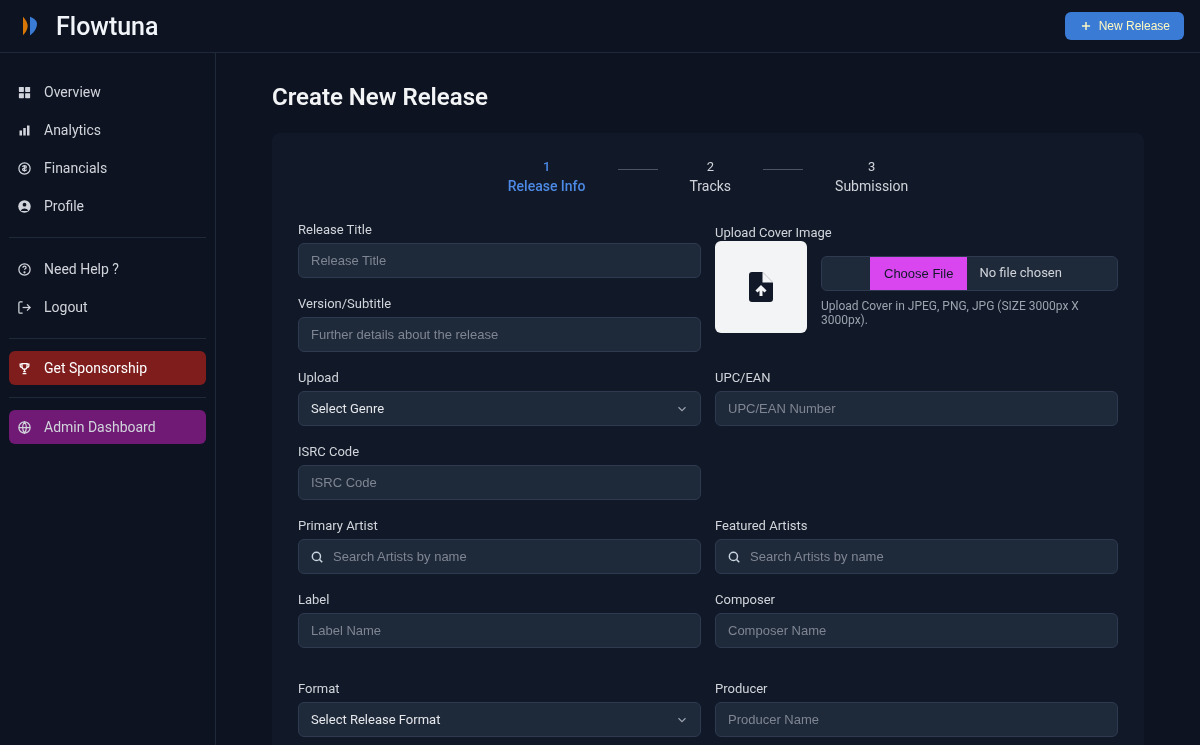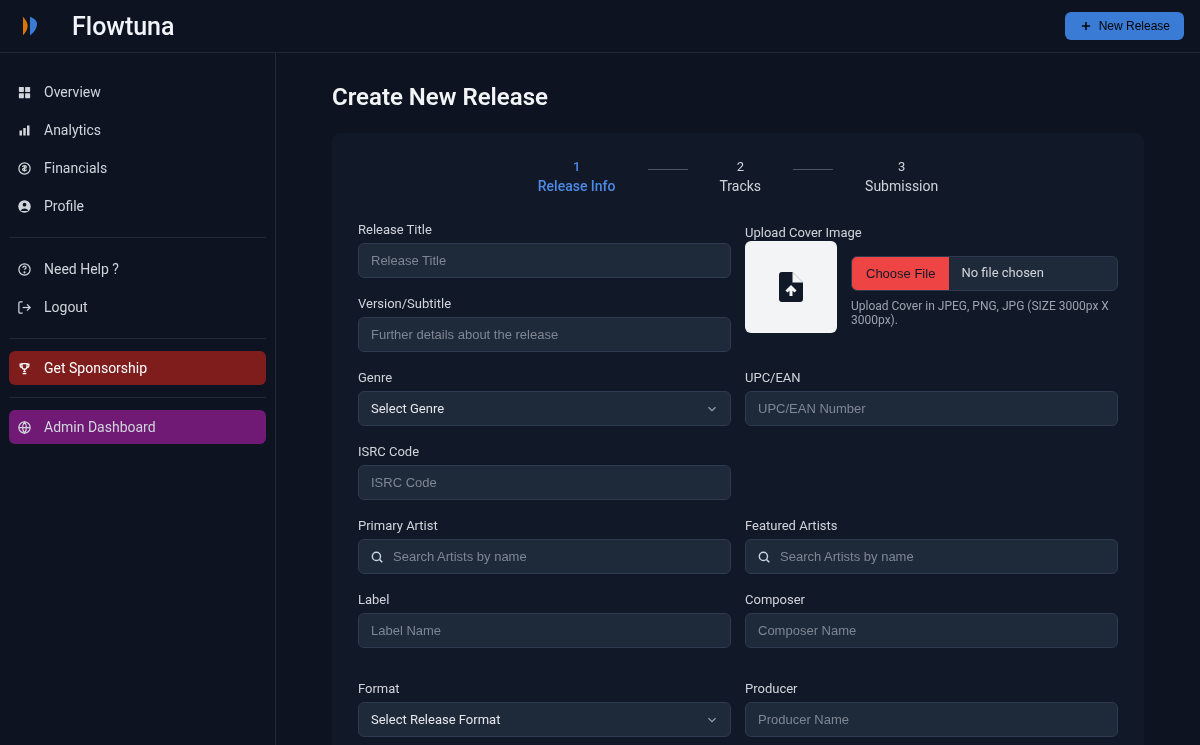--- a/index.html
+++ b/index.html
@@ -23,37 +23,37 @@
       display: flex;
       align-items: center;
       justify-content: space-between;
       padding: 0 16px;
       border-bottom: 1px solid #1e2939;
     }
 
     .brand {
       display: flex;
       align-items: center;
-      gap: 28px;
+      gap: 12px;
     }
 
     .brand-logo {
       width: 28px;
       height: 28px;
     }
 
     .brand-name {
       font-size: 25px;
       font-weight: 500;
       color: #f1f5f9;
     }
 
     .new-release-btn {
       background: #3a7bd5;
-      color: #000000;
+      color: #fef9c3;
       border: none;
       border-radius: 6px;
       padding: 7px 14px;
       font-size: 12px;
       display: flex;
       align-items: center;
       gap: 6px;
       cursor: pointer;
     }
 
@@ -63,21 +63,21 @@
     }
 
     
     .layout {
       display: flex;
       height: calc(100% - 53px);
     }
 
     
     .sidebar {
-      width: 276px;
+      width: 216px;
       border-right: 1px solid #1e2939;
       padding: 20px 9px;
       display: flex;
       flex-direction: column;
     }
 
     .sidebar-item {
       display: flex;
       align-items: center;
       gap: 12px;
@@ -286,26 +286,27 @@
       display: flex;
       background: #1e2939;
       border: 1px solid #2d3a4f;
       border-radius: 6px;
       height: 35px;
       overflow: hidden;
       cursor: pointer;
     }
 
     .file-chooser-btn {
-      background: #ef4444;
+      background: #d946ef;
       color: #111827;
       padding: 8px 14px;
       font-size: 13px;
       border: none;
       cursor: pointer;
+      margin-left: 48px;
     }
 
     .file-chooser-text {
       flex: 1;
       padding: 8px 12px;
       font-size: 13px;
       color: #d1d5db;
     }
 
     .upload-hint {
@@ -475,21 +476,21 @@
                 <span class="file-chooser-text">No file chosen</span>
               </div>
               <span class="upload-hint">Upload Cover in JPEG, PNG, JPG (SIZE 3000px X 3000px).</span>
             </div>
           </div>
         </div>
       </div>
 
       <div class="two-col" style="margin-bottom:18px;">
         <div class="form-col">
-          <label class="form-label">Genre</label>
+          <label class="form-label">Upload</label>
           <div class="select-wrap">
             <div class="form-select">Select Genre</div>
             <svg class="chevron" width="14" height="14" viewBox="0 0 24 24" fill="none" stroke="currentColor" stroke-width="2">
                 <polyline points="6 9 12 15 18 9"></polyline>
               </svg>
           </div>
         </div>
         <div class="form-col">
           <label class="form-label">UPC/EAN</label>
           <input class="form-input" placeholder="UPC/EAN Number" style="">

